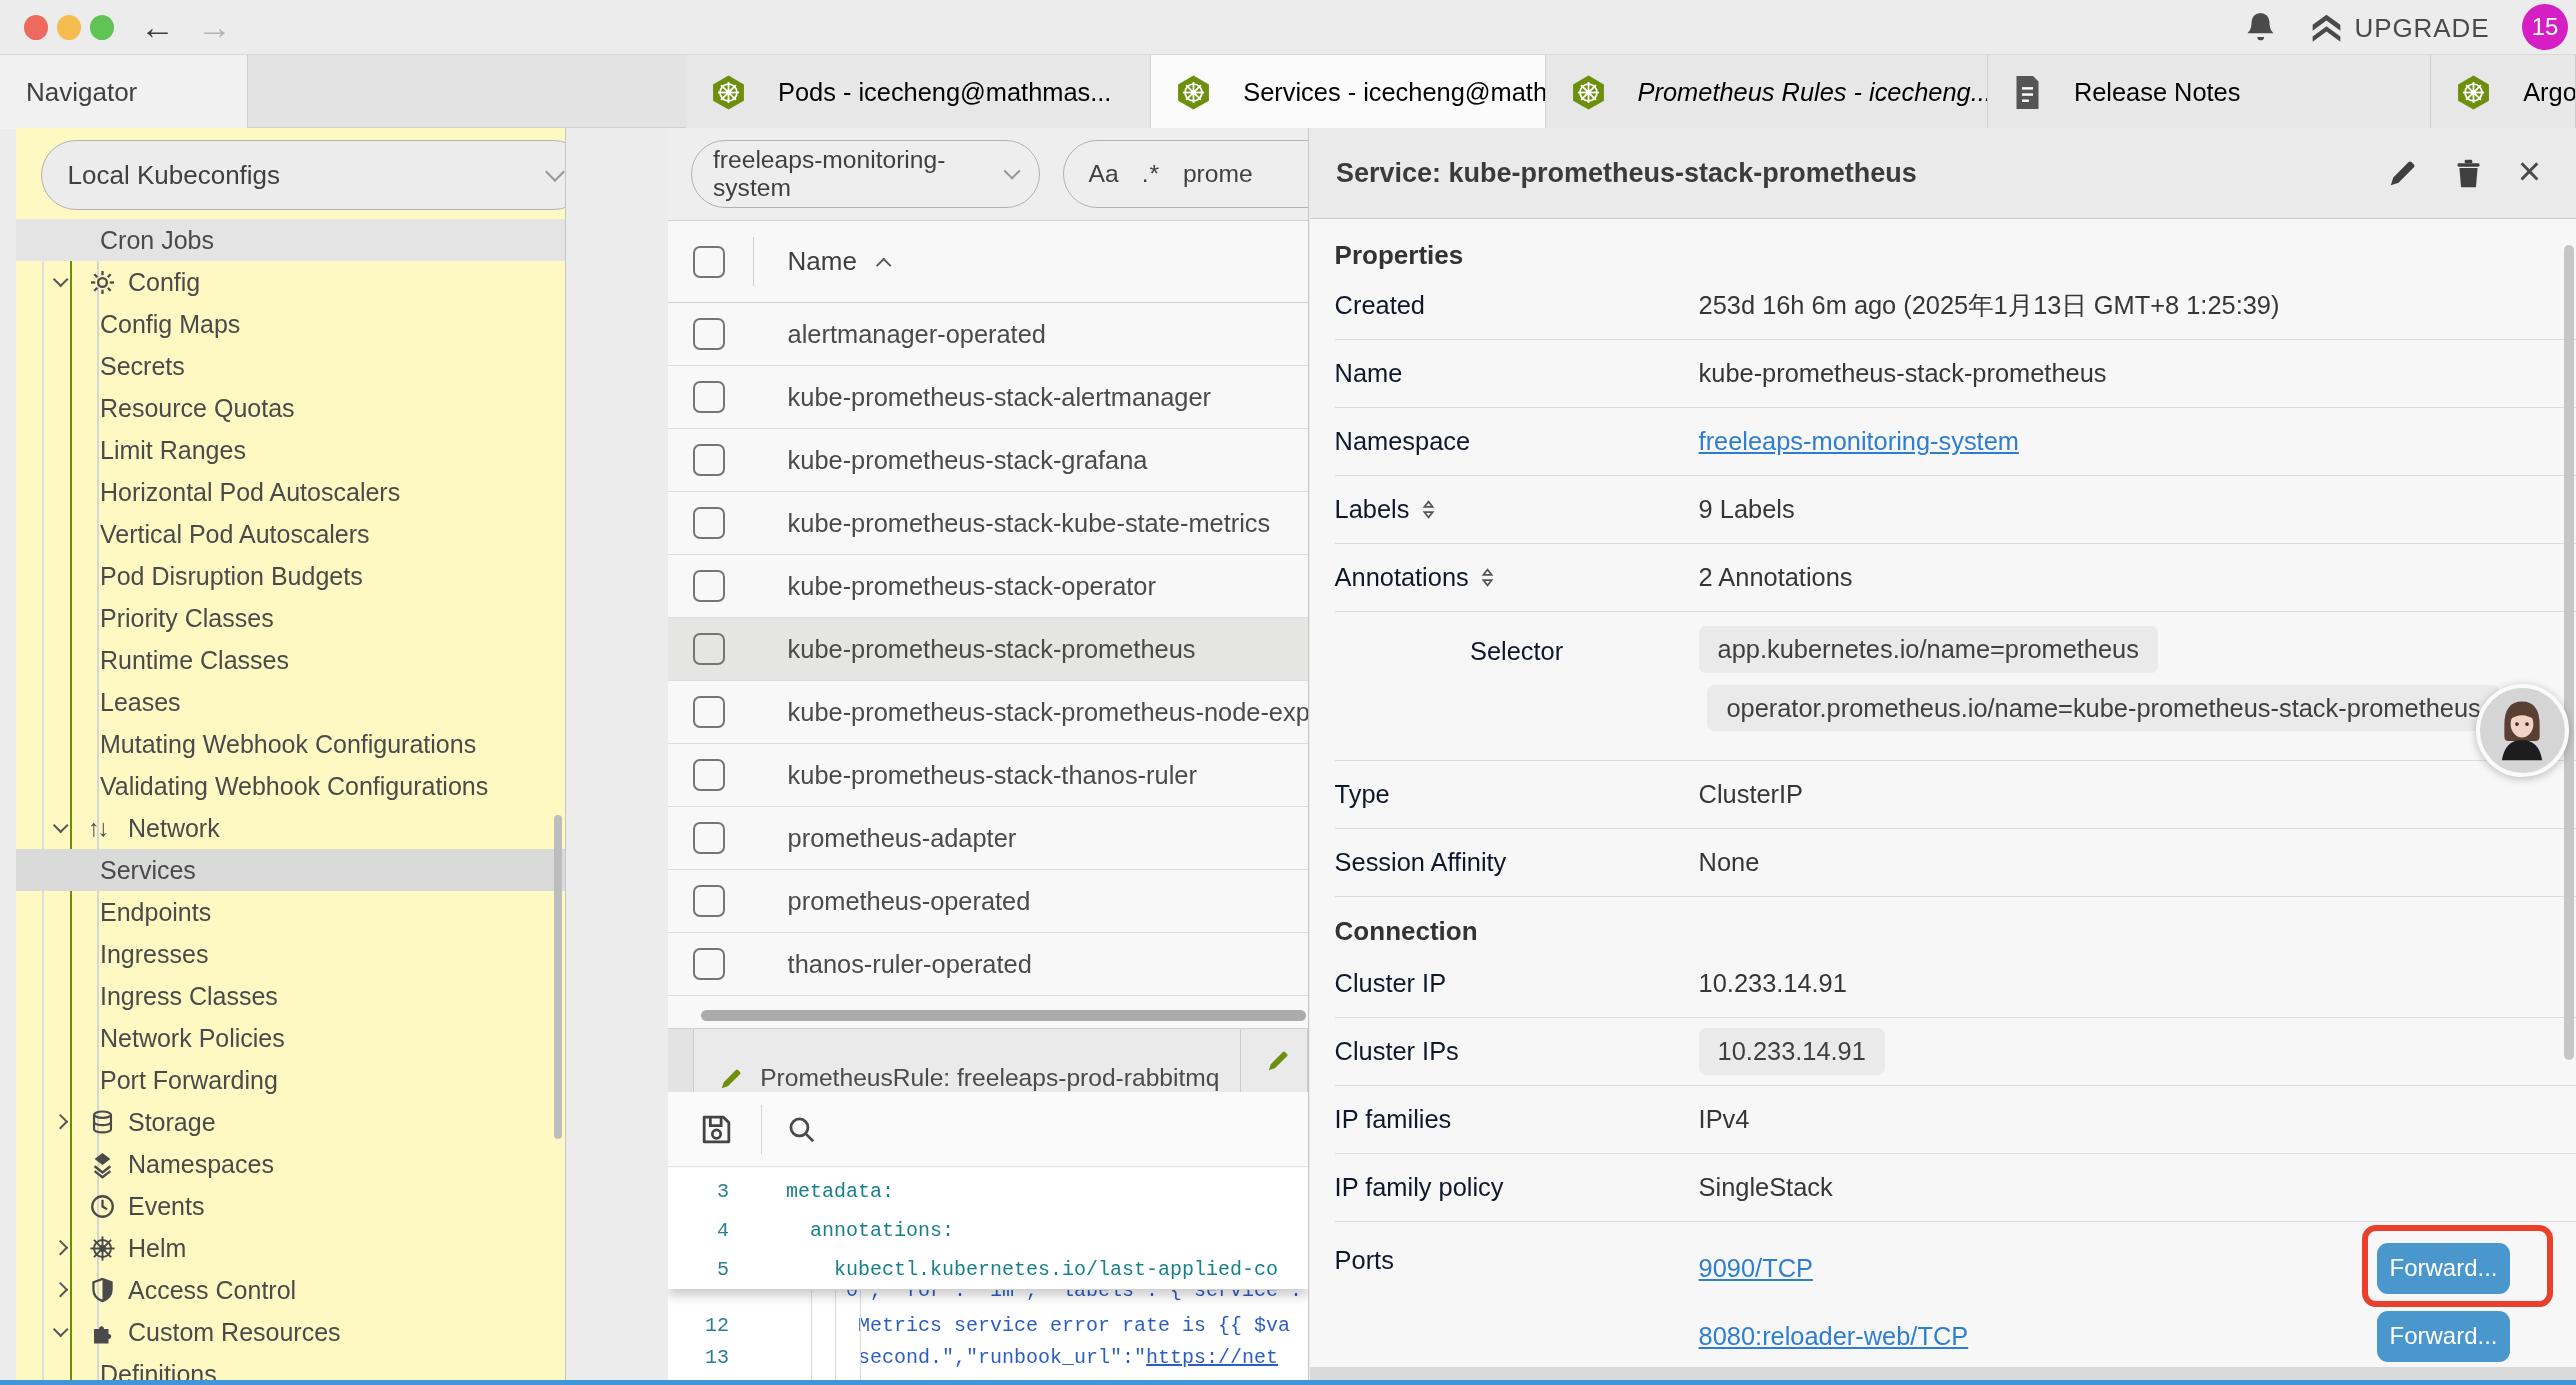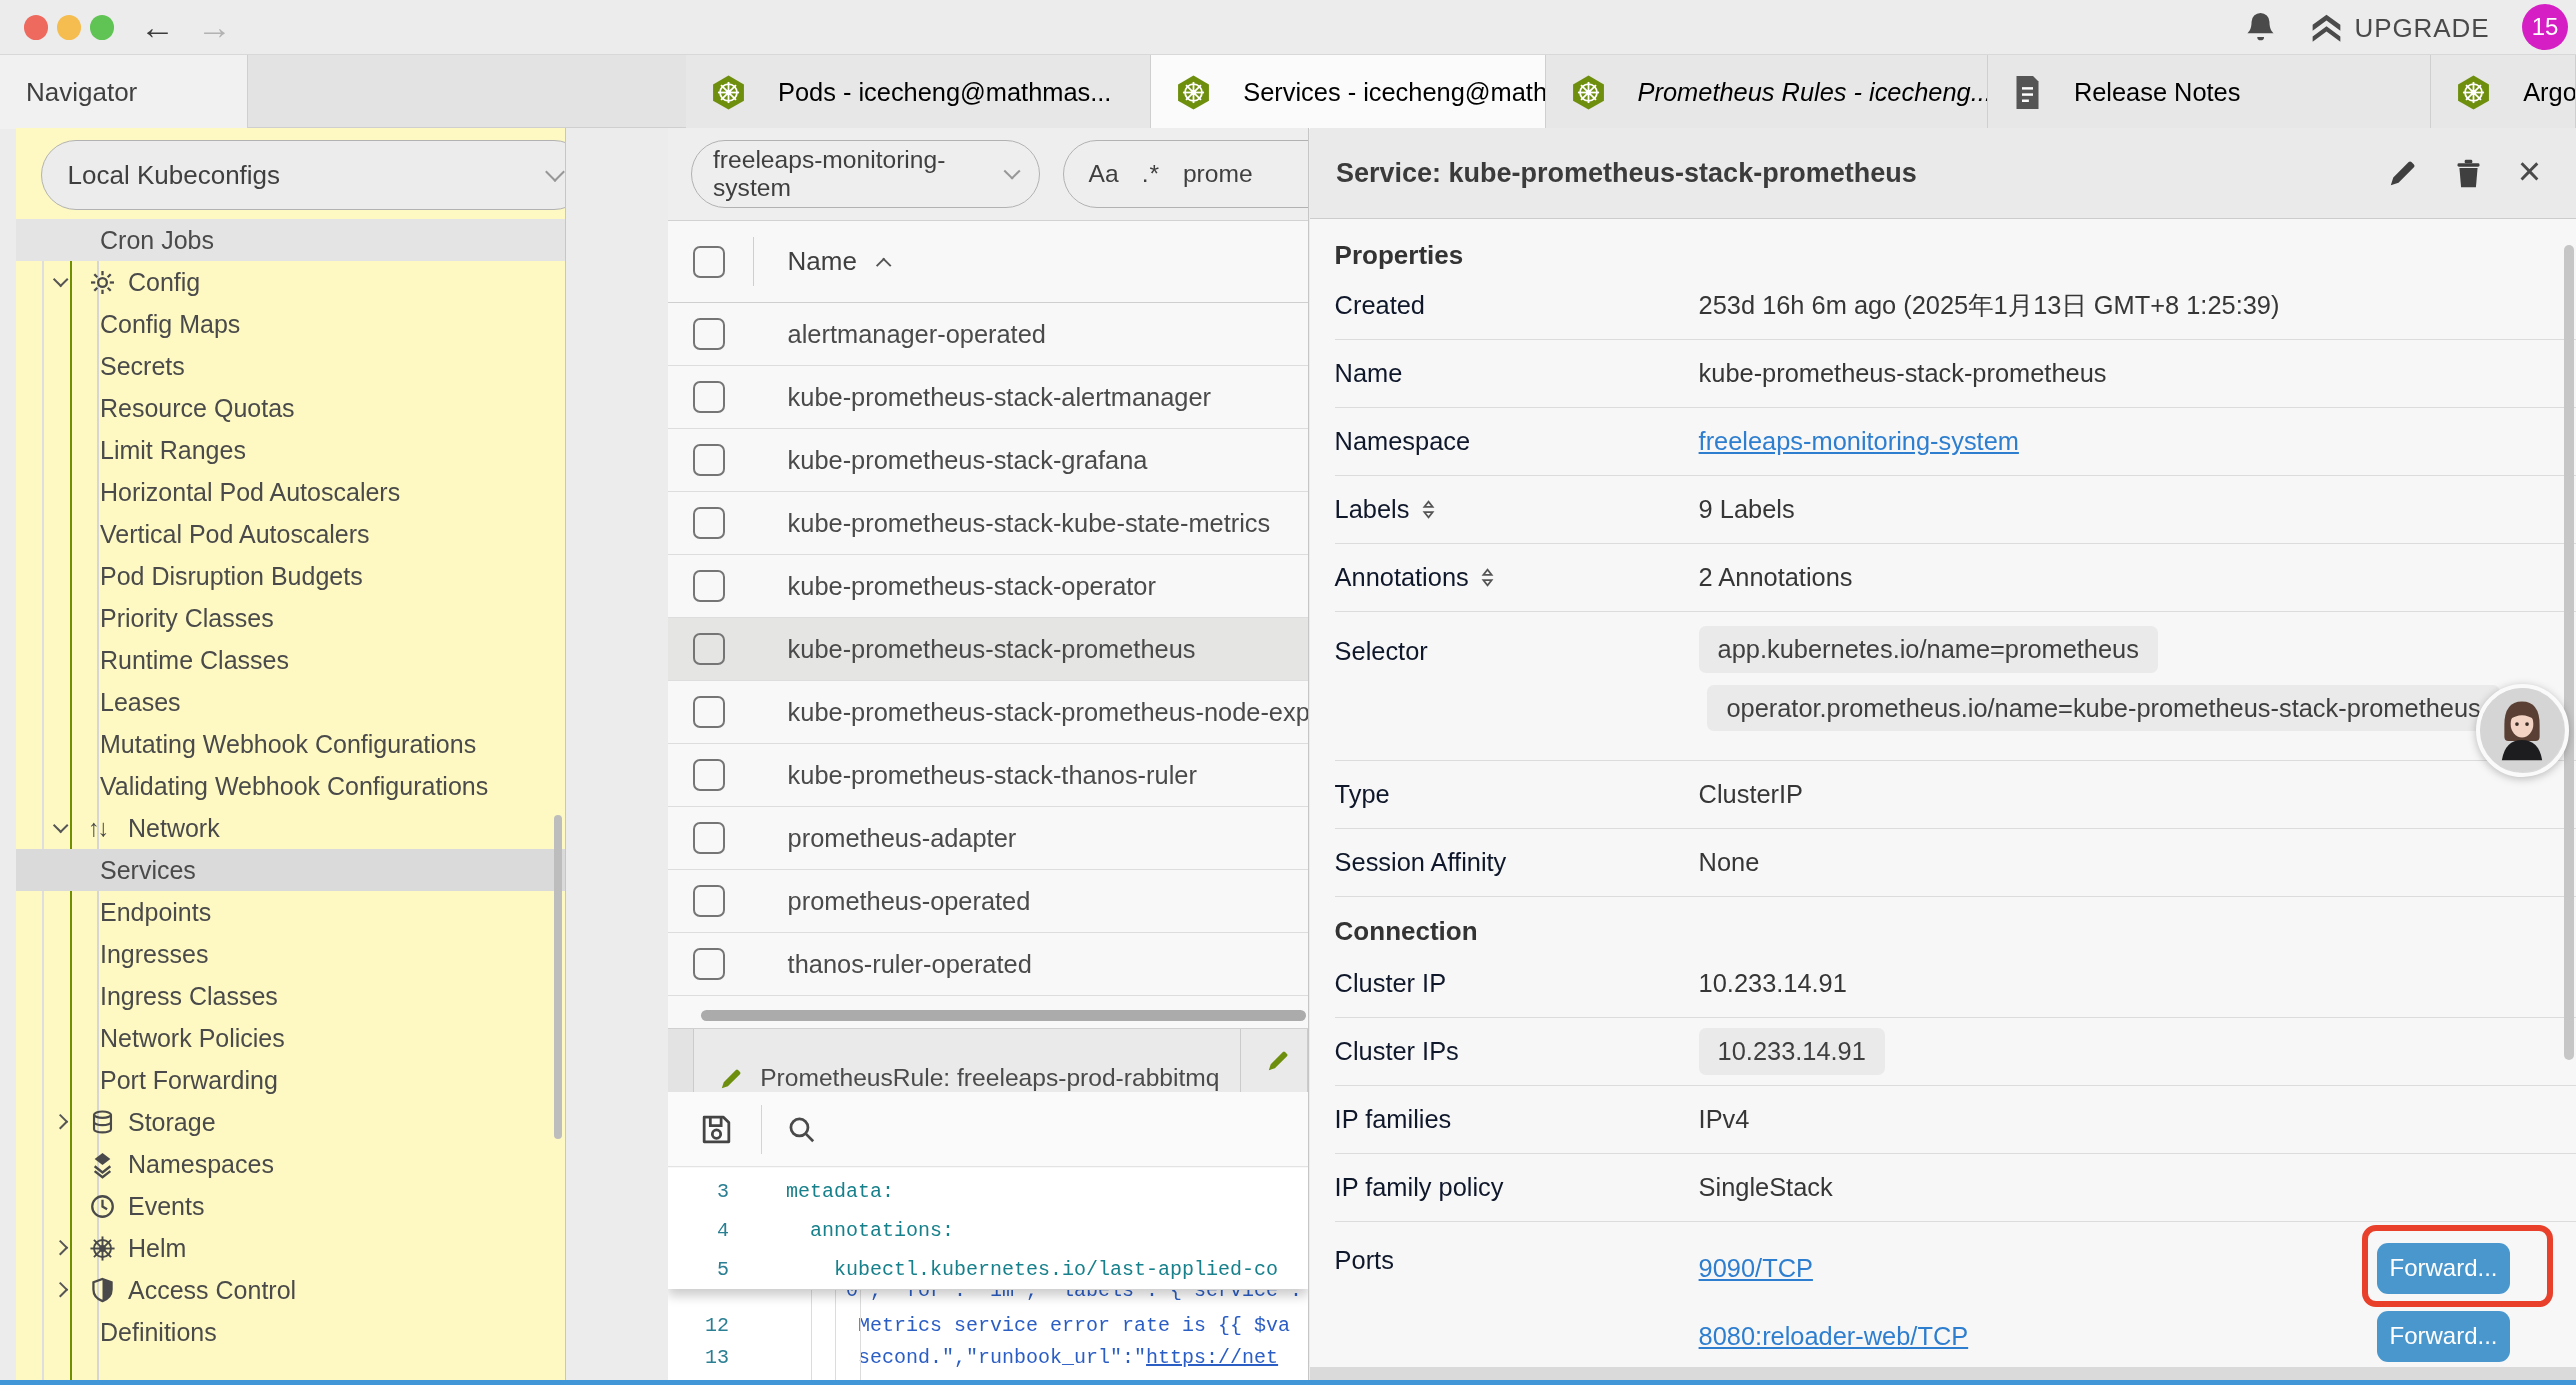--- a/index.html
+++ b/index.html
@@ -122,21 +122,21 @@
   .dsection { font-size:26px; font-weight:bold; color:#333; height:32px; }
   .sec-props { margin-top:21px; }
   .sec-conn { margin-top:19px; margin-bottom:1.8px; }
   .prow { display:flex; align-items:center; min-height:68px; border-bottom:1.8px solid #dcdcdc; }
   .prow .plabel { width:364px; font-size:25.4px; color:#0f172a; display:flex; align-items:center; flex:0 0 auto; }
   .prow .pvalue { font-size:25.4px; color:#363636; }
   .pvalue a, .portlink { color:#2e7ed0; text-decoration:underline; }
   .chip { display:inline-block; background:#eaeaea; border-radius:7px; padding:8.8px 19px;
     font-size:25.4px; color:#3f3f3f; white-space:nowrap; }
   .prow.selector-row { min-height:149px; padding:14px 0; align-items:flex-start; }
-  .prow.selector-row .plabel { padding-top:10.5px; }
+  .prow.selector-row .plabel { padding-top:10.5px;justify-content:center; }
   .selchips .chip { display:block; width:max-content; }
   .selchips .chip + .chip { margin-top:12.3px; margin-left:8.8px; }
   .updown-mini { margin-left:12.3px; display:inline-flex; }
   .ports-row { border-bottom:none; align-items:flex-start; padding-top:12.3px; min-height:160px; }
   .ports-row .plabel { padding-top:12.3px; }
   .portlines { flex:1; }
   .portline { position:relative; height:68px; display:flex; align-items:center; }
   .portlink { font-size:25.4px; }
   .fwdbtn { margin-left:auto; margin-right:66px; width:133px; height:51px; background:#4a97ce;
     border:none; border-radius:11px; color:#fff; font-size:24px; font-family:"Liberation Sans",sans-serif; cursor:pointer; }
@@ -421,20 +421,31 @@
               <span class="chev right"></span>
             </span>
             <span class="ticon">
               <svg viewBox="0 0 24 24">
                 <path d="M12 2.5l7.5 2.7v6c0 4.8-3.2 8-7.5 9.6-4.3-1.6-7.5-4.8-7.5-9.6v-6z" fill="none" stroke="#4a4a4a" stroke-width="1.9"></path>
                 <path d="M12 2.5l7.5 2.7v6c0 4.8-3.2 8-7.5 9.6z" fill="#4a4a4a"></path>
               </svg>
             </span>
             <span>Access Control</span>
           </div>
+          <div class="trow d0">
+            <span class="chevbox">
+              <span class="chev down"></span>
+            </span>
+            <span class="ticon">
+              <svg viewBox="0 0 24 24">
+                <path d="M5 9h4.2c-.3-2.9 4.3-2.9 4 0H17v4.2c2.9-.3 2.9 4.3 0 4V21H5z" fill="#4a4a4a"></path>
+              </svg>
+            </span>
+            <span>Custom Resources</span>
+          </div>
           <div class="trow d1">
             <span>Definitions</span>
           </div>
         </div>
       <div class="sb-scroll"></div>
     </div>
 
     <div class="listpanel">
       <div class="filterrow">
         <div class="nssel">

